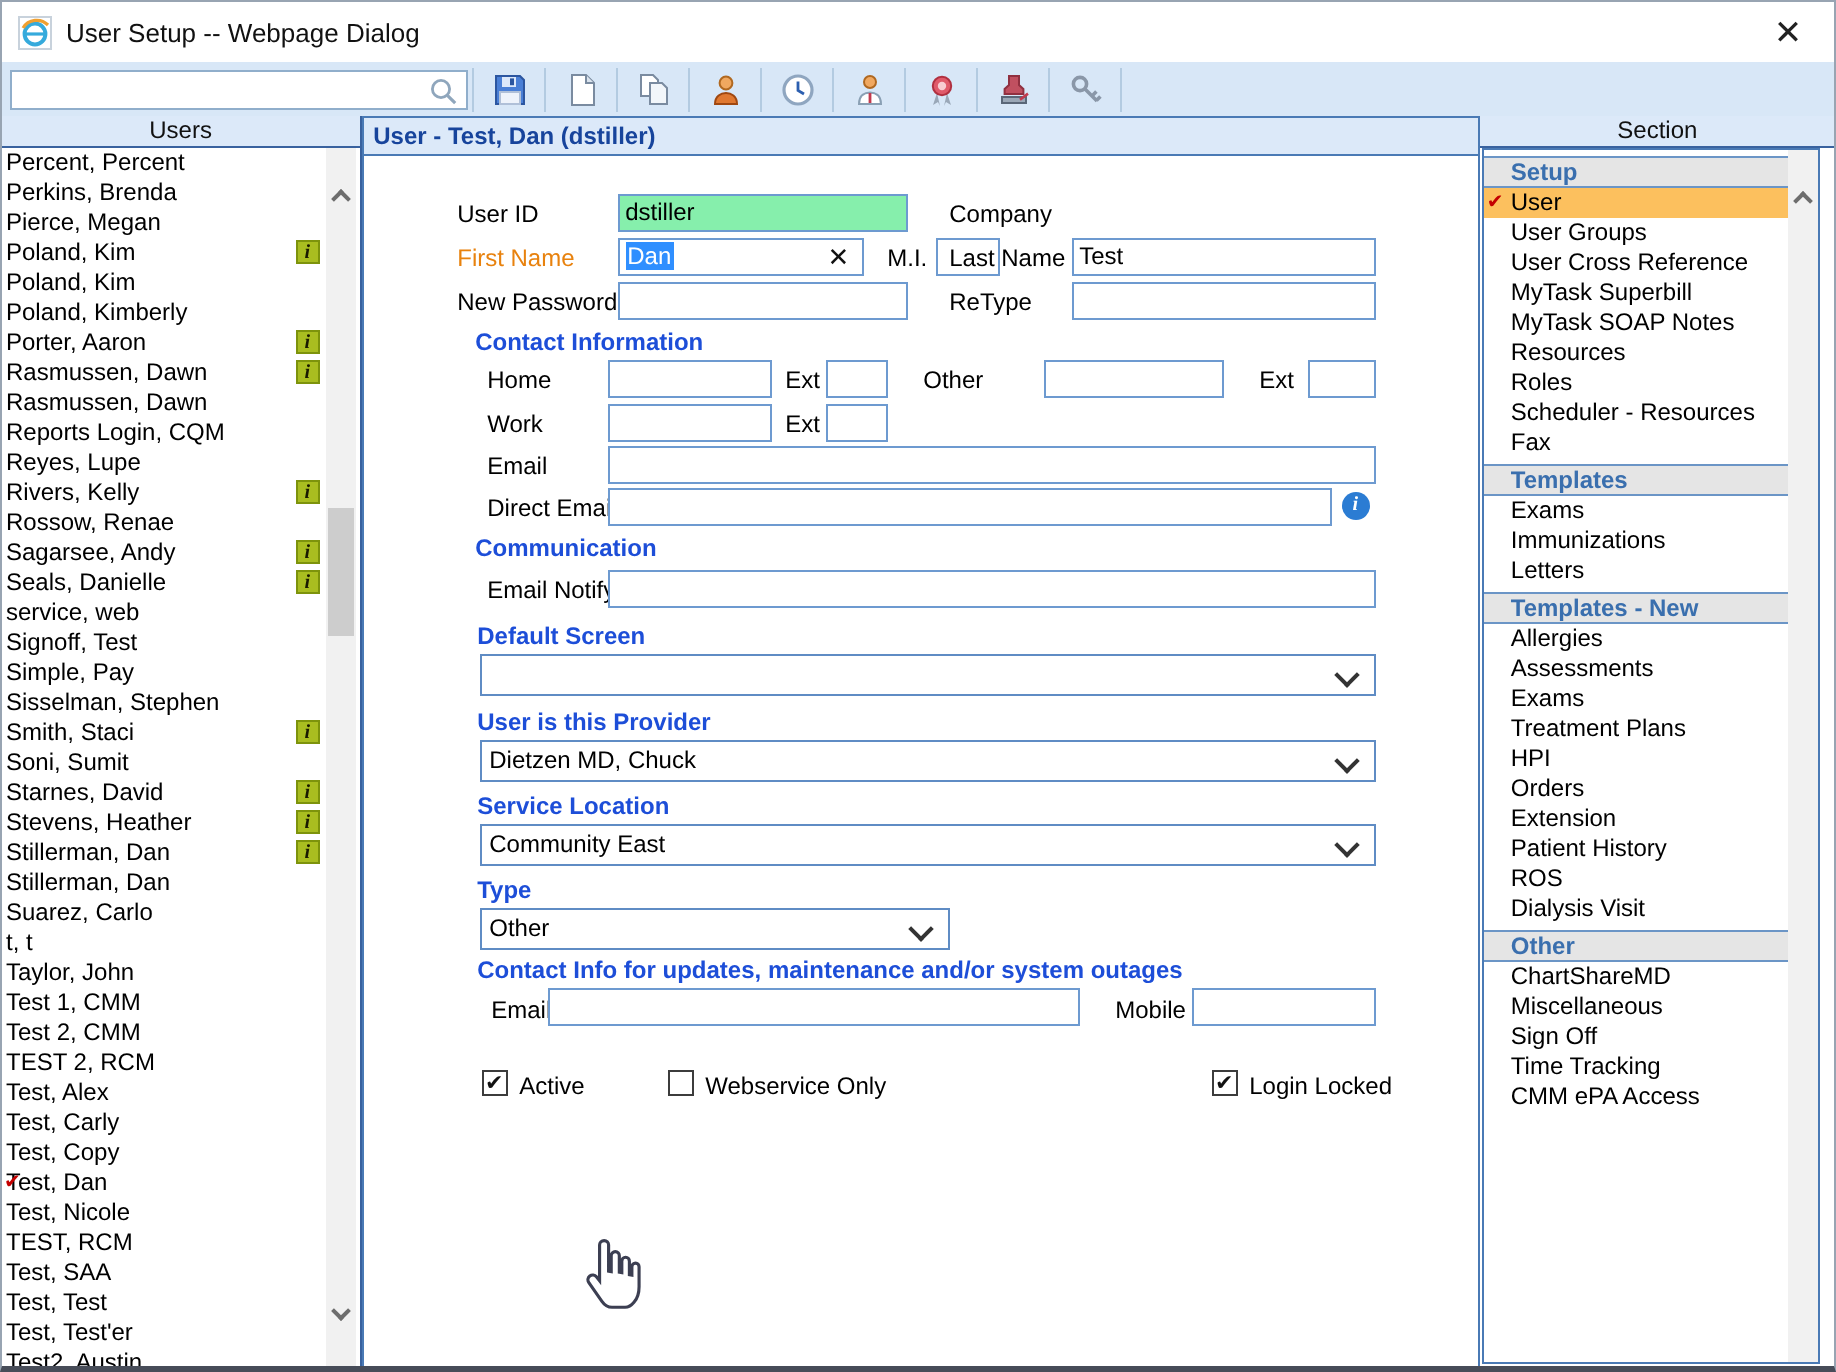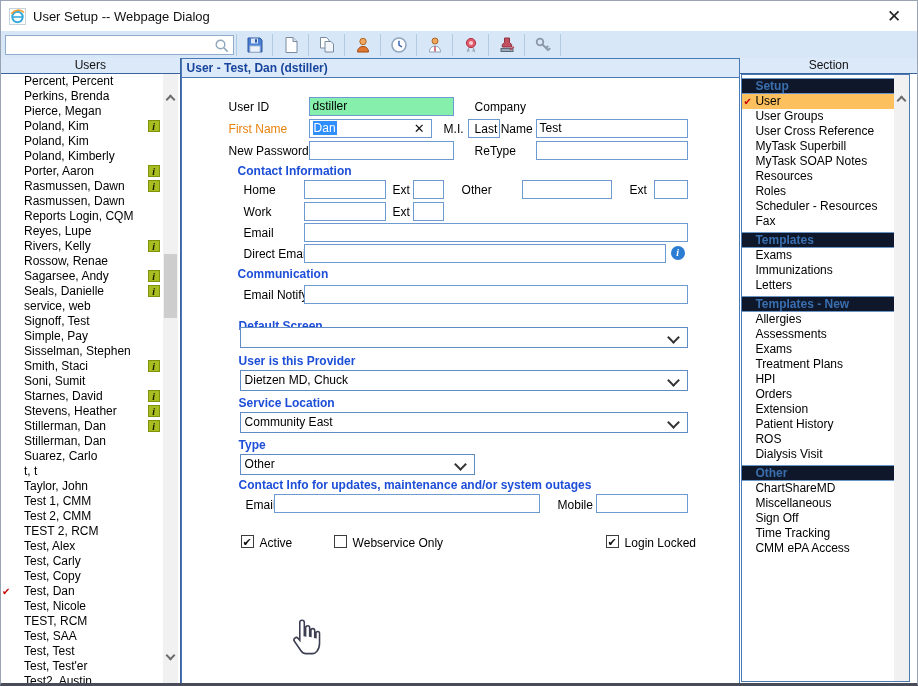--- a/index.html
+++ b/index.html
@@ -23,21 +23,21 @@
 
   
   .main { display:flex; height:625px; }
 
   .panel-hdr { height:16px; background:#dce9f9; border-bottom:1px solid #39629f; text-align:center;
                font-size:12px; color:#111; line-height:15px; }
 
   
   .users-panel { width:180px; position:relative; border-right:1px solid #39629f; }
   .users-list { position:absolute; left:0; right:0; top:16px; bottom:0; background:#fff; overflow:hidden; }
-  .u-row { position:relative; height:15px; line-height:15px; font-size:12px; color:#000; padding-left:23px;
+  .u-row { position:relative; height:15px; line-height:15px; font-size:12px; color:#000; padding-left:2px;
            margin-right:18px; white-space:nowrap; }
   .u-row .chk, .s-row .chk { position:absolute; left:1px; top:0; color:#c40000; font-size:10px; }
   .u-row .badge { position:absolute; right:2px; top:1px; width:12px; height:12px; background:#a9bd20;
                   border:1px solid #7d930c; color:#1a1a00; font:italic bold 10px/11px "Liberation Serif", serif; text-align:center; }
 
   
   .sbar { position:absolute; top:0; bottom:0; width:15px; background:#f1f1f1; }
   .sbar .thumb { position:absolute; left:1px; width:13px; background:#cdcdcd; }
   .chev { position:absolute; left:4px; width:7px; height:7px; border-right:2px solid #6d6d6d; border-bottom:2px solid #6d6d6d; }
   .chev.up { transform:rotate(-135deg); }
@@ -62,21 +62,21 @@
   .clear-x { position:absolute; right:6px; top:0; color:#111; font-size:13px; }
   .cb { position:absolute; width:13px; height:13px; border:1px solid #3c3c3c; background:#fff; font-size:11px; line-height:12px; text-align:center; color:#111; }
   .cb.checked::after { content:"✔"; }
   .info-i { position:absolute; width:14px; height:14px; border-radius:50%; background:#2b7cd3; color:#fff;
             font:italic bold 10px/14px "Liberation Serif", serif; text-align:center; }
 
   
   .section-panel { width:177px; position:relative; }
   .sec-box { position:absolute; left:1px; right:7px; top:16px; bottom:1px; border:1px solid #4a7ab5; background:#fff; overflow:hidden; }
   .sec-rows { position:absolute; left:0; right:15px; top:0; bottom:0; }
-  .s-group { height:16px; margin-top:3px; background:#0f172a; border-top:1px solid #6b95c6; border-bottom:1px solid #6b95c6;
+  .s-group { height:16px; margin-top:3px; background:#e5e5e5; border-top:1px solid #6b95c6; border-bottom:1px solid #6b95c6;
              font-size:12px; font-weight:bold; color:#3a6fae; line-height:14px; padding-left:13px; }
   .s-row { position:relative; height:15px; line-height:15px; font-size:12px; color:#000; padding-left:13px; white-space:nowrap; }
   .s-row.sel { background:#fcc05e; }
 
   .hand-cursor { position:absolute; left:288px; top:616px; pointer-events:none; }
 </style>
 </head>
 <body>
 
 <div class="window">
@@ -267,21 +267,21 @@
         <span class="inp" style="left:122px; top:145px; width:384px;"></span>
 
         <span class="fl" style="left:62px; top:169px;">Direct Email</span>
         <span class="inp" style="left:122px; top:166px; width:362px;"></span>
         <span class="info-i" style="left:489px; top:168px;">i</span>
 
         <span class="fh" style="left:56px; top:189px;">Communication</span>
         <span class="fl" style="left:62px; top:210px;">Email Notify</span>
         <span class="inp" style="left:122px; top:207px; width:384px;"></span>
 
-        <span class="fh" style="left:57px; top:241px;">Default Screen</span>
+        <span class="fh" style="left:57px; top:233px;">Default Screen</span>
         <span class="fselect" style="left:58px; top:249px; width:448px;"><span></span></span>
 
         <span class="fh" style="left:57px; top:276px;">User is this Provider</span>
         <span class="fselect" style="left:58px; top:292px; width:448px;"><span>Dietzen MD, Chuck</span></span>
 
         <span class="fh" style="left:57px; top:318px;">Service Location</span>
         <span class="fselect" style="left:58px; top:334px; width:448px;"><span>Community East</span></span>
 
         <span class="fh" style="left:57px; top:360px;">Type</span>
         <span class="fselect" style="left:58px; top:376px; width:235px;"><span>Other</span></span>

